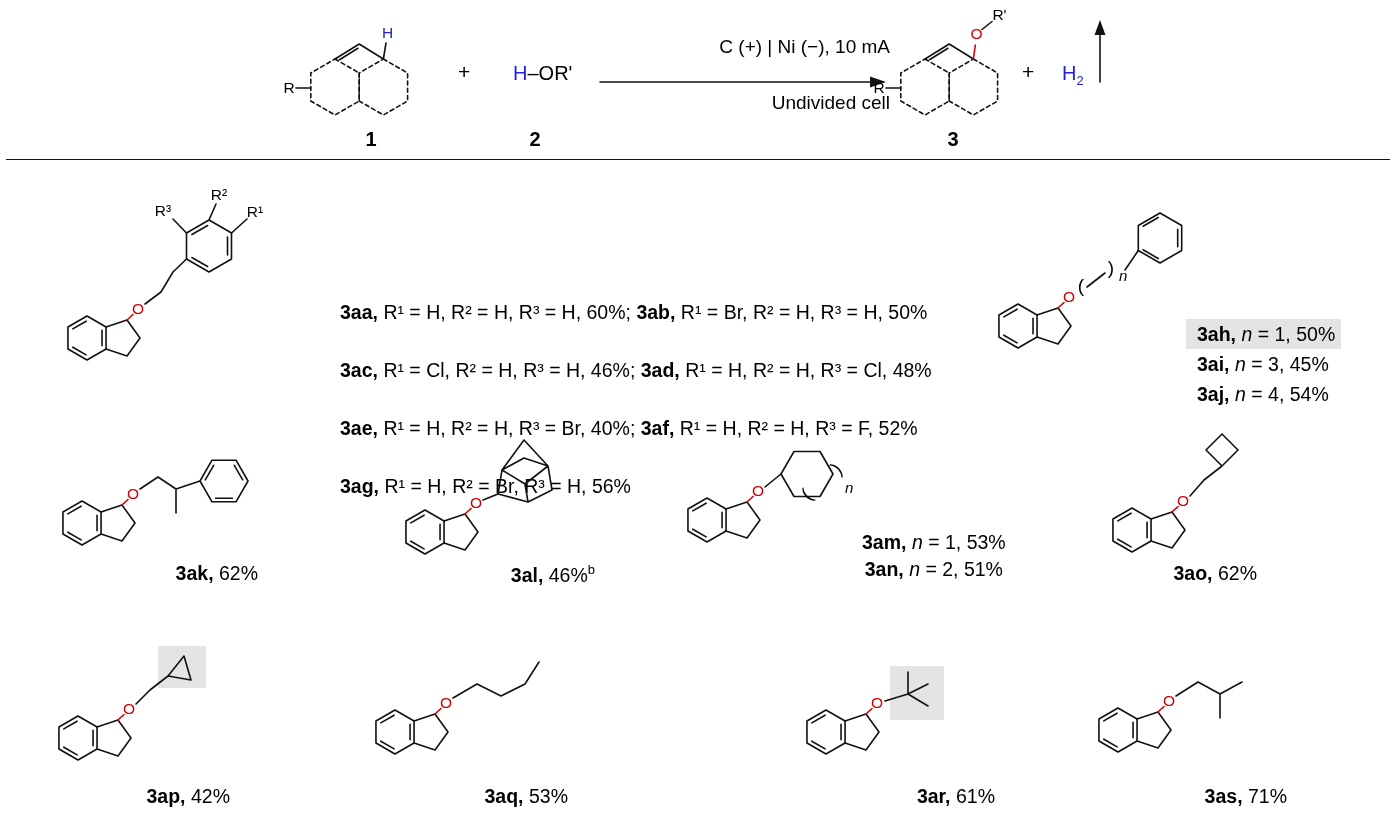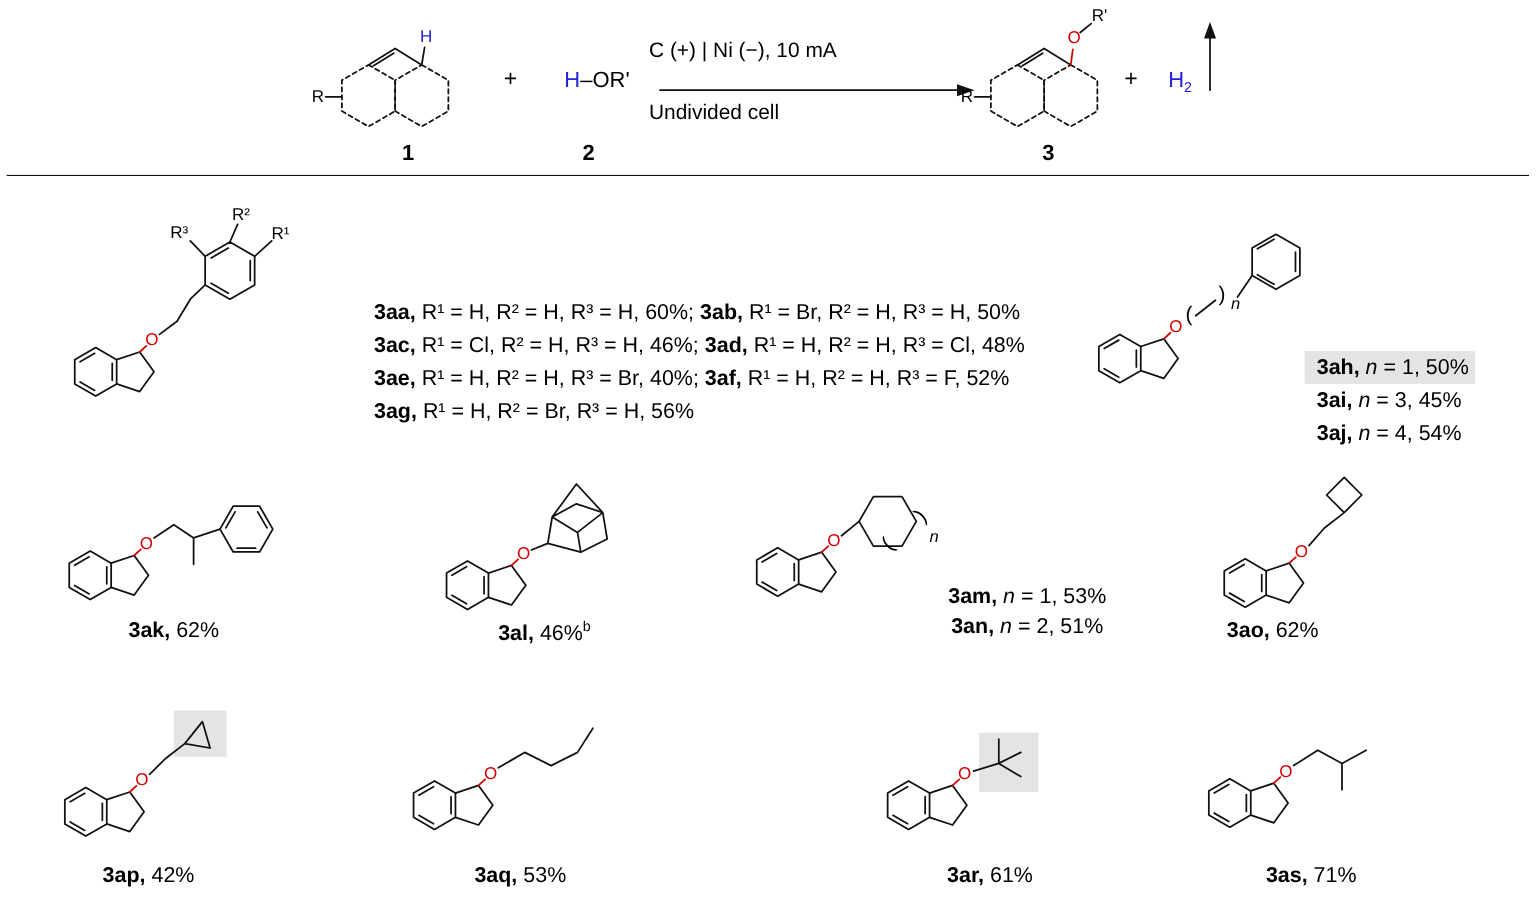--- a/index.html
+++ b/index.html
@@ -13,27 +13,27 @@
   .bond{fill:none;stroke:#111;stroke-width:1.6;stroke-linejoin:round;stroke-linecap:round;}
   .dashed{stroke-dasharray:4 3.2;}
   .redbond{stroke:#d40000;}
   svg text{font-family:"Liberation Sans",sans-serif;font-size:15.5px;fill:#000;}
   .atomO{fill:#d40000;text-anchor:middle;}
   .atomH{fill:#2323d4;text-anchor:middle;}
   .atomTxt{text-anchor:middle;}
   .atomN{font-style:italic;font-size:15px;}
   .paren{font-size:19px;text-anchor:middle;}
   .hlrect{fill:#e4e4e4;}
-  .cond{font-size:19px;text-align:left;}
+  .cond{font-size:19px;text-align:right;}
   .plus{font-size:21px;}
   .reagent{font-size:20px;margin-left:16px;}
   .blue{color:#2323d4;}
   .compnum{font-weight:bold;font-size:20px;text-align:center;}
-  .tline{height:30px;font-size:19.5px;white-space:nowrap;}
-  .entry-label{font-size:19.5px;text-align:center;white-space:nowrap;}
+  .tline{height:30px;font-size:19.5px;white-space:nowrap;margin-top:28px;}
+  .entry-label{font-size:19.5px;text-align:right;white-space:nowrap;}
   .entry-left{font-size:19.5px;text-align:center;white-space:nowrap;line-height:27px;}
   .bz-line{font-size:19.5px;white-space:nowrap;line-height:26px;padding:2px 6px 2px 11px;}
   .hl{background:#e4e4e4;}
   sub,sup{font-size:13px;}
   .rule{border-top:1.6px solid #111;}
   b{font-weight:bold;}
   i{font-style:italic;}
 </style>
 </head>
 <body>

